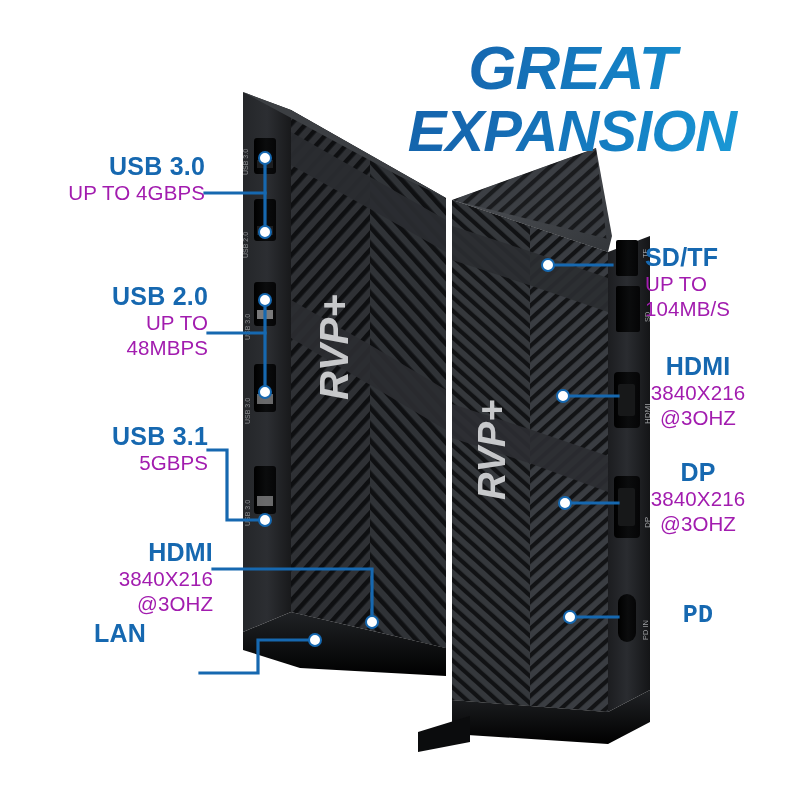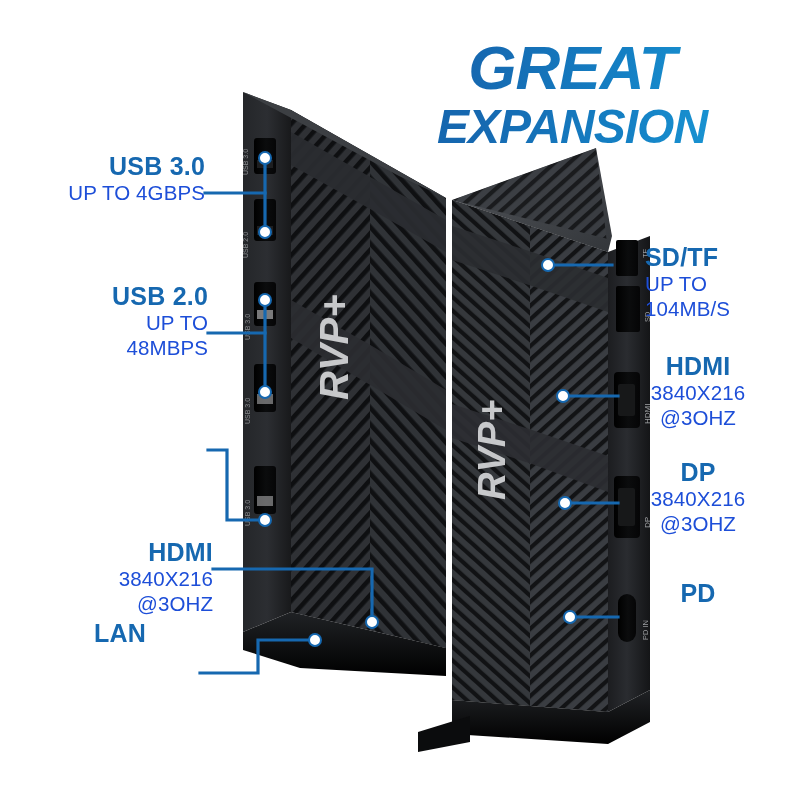--- a/index.html
+++ b/index.html
@@ -21,30 +21,30 @@
   .title-line {
     font-weight:bold; font-style:italic;
     letter-spacing:-1px;
     line-height:0.98;
     background:linear-gradient(100deg,#1362aa 0%,#1668b0 28%,#1480c4 62%,#1b9dd9 92%);
     -webkit-background-clip:text; background-clip:text;
     -webkit-text-fill-color:transparent; color:transparent;
     white-space:nowrap;
   }
   #title-line-1 { font-size:62px; }
-  #title-line-2 { font-size:48px; margin-top:4px; }
+  #title-line-2 { font-size:58px; margin-top:4px; }
 
   
   .callout { position:absolute; z-index:7; }
   .callout .hdr {
     color:#1668b0; font-weight:bold; font-size:25px; line-height:1.12;
     letter-spacing:0.2px; white-space:nowrap;
   }
   .callout .sub {
-    color:#1d4ed8; font-size:20.5px; line-height:1.22; white-space:nowrap;
+    color:#a21caf; font-size:20.5px; line-height:1.22; white-space:nowrap;
     letter-spacing:0.1px;
   }
   .callout.right-align { text-align:right; }
   .callout.left-align  { text-align:left; }
   .callout.center-align{ text-align:center; }
 
   .sep { color:#1668b0; }
 
   
   #leaders { position:absolute; inset:0; z-index:5; pointer-events:none; }
@@ -242,20 +242,24 @@
     <div class="hdr">USB 3.0</div>
     <div class="sub">UP TO 4GBPS</div>
   </div>
 
   <div class="callout right-align" style="left:10px; top:282px; width:198px;">
     <div class="hdr">USB 2.0</div>
     <div class="sub">UP TO</div>
     <div class="sub">48MBPS</div>
   </div>
 
+  <div class="callout right-align" style="left:10px; top:422px; width:198px;">
+    <div class="hdr">USB 3.1</div>
+    <div class="sub">5GBPS</div>
+  </div>
 
   <div class="callout right-align" style="left:10px; top:538px; width:203px;">
     <div class="hdr">HDMI</div>
     <div class="sub">3840X216</div>
     <div class="sub">@3OHZ</div>
   </div>
 
   <div class="callout center-align" style="left:40px; top:619px; width:160px;">
     <div class="hdr">LAN</div>
   </div>
@@ -273,17 +277,17 @@
     <div class="sub">3840X216</div>
     <div class="sub">@3OHZ</div>
   </div>
 
   <div class="callout center-align" style="left:608px; top:458px; width:180px;">
     <div class="hdr">DP</div>
     <div class="sub">3840X216</div>
     <div class="sub">@3OHZ</div>
   </div>
 
-  <div class="callout center-align" style="left:608px; top:579px; width:180px;">
+  <div class="callout center-align" style="left:608px; top:602px; width:180px;font-family:Liberation Mono, monospace;">
     <div class="hdr">PD</div>
   </div>
 
 </div>
 
 </body></html>

